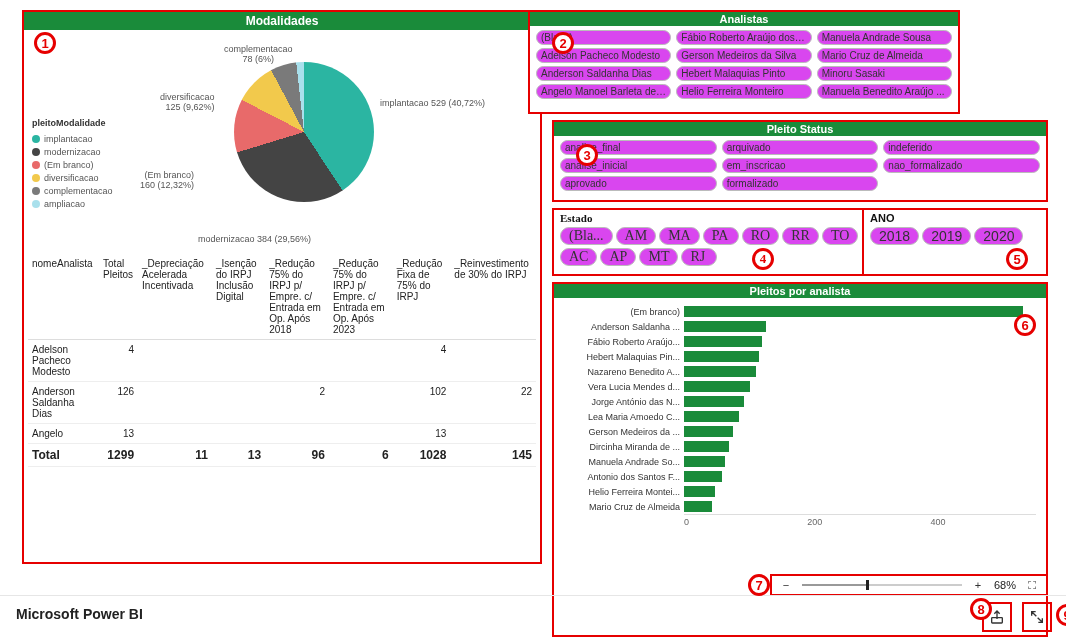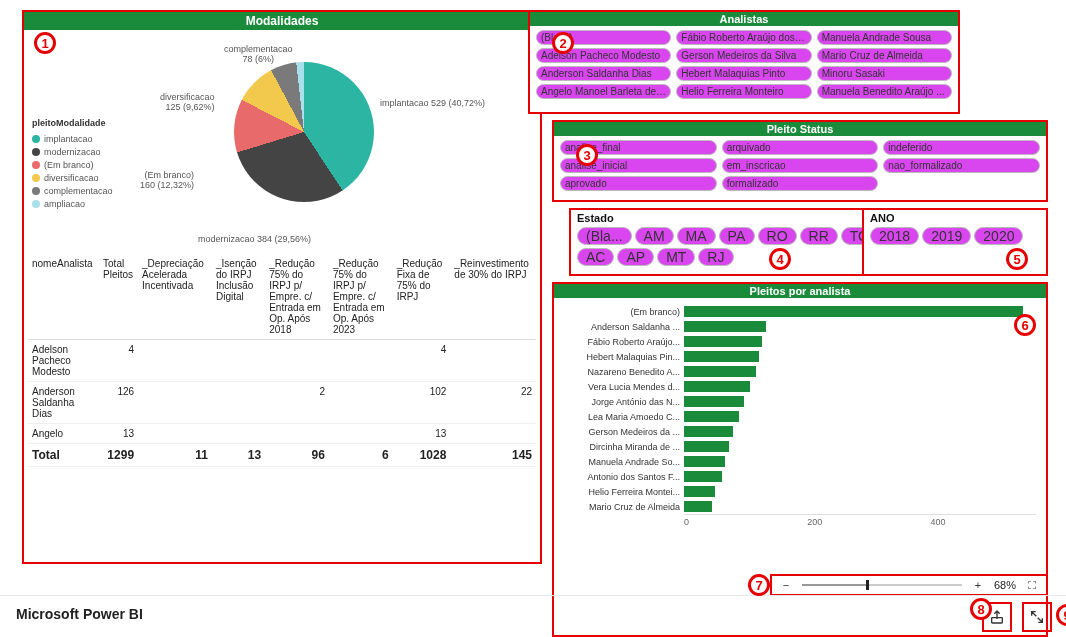--- a/index.html
+++ b/index.html
@@ -36,21 +36,21 @@
   .tbl td:first-child { text-align: left; }
   .tbl .total-row td { font-weight: 700; font-size: 12px; }
 
   
   #p2 { left: 528px; top: 10px; width: 432px; height: 104px; }
   #p3 { left: 552px; top: 120px; width: 496px; height: 82px; }
   .slicer-grid { display: grid; grid-template-columns: repeat(3, 1fr); gap: 3px 5px; padding: 4px 6px; }
   .chip { border: 1px solid #bbb; border-radius: 10px; font-size: 10px; text-align: left; padding: 1px 4px; white-space: nowrap; overflow: hidden; text-overflow: ellipsis; background: #d946ef; color: #333; cursor: pointer; }
 
   
-  #p4 { left: 569px; top: 208px; width: 352px; height: 68px; }
+  #p4 { left: 552px; top: 208px; width: 352px; height: 68px; font-family: Liberation Serif, serif; }
   #p5 { left: 862px; top: 208px; width: 186px; height: 68px; }
   .mini-title { font-weight: 700; font-size: 11px; padding: 2px 6px 0 6px; color: #111; }
   .chip-row { display: flex; flex-wrap: wrap; gap: 3px; padding: 3px 6px; }
   .chip.sm { border-radius: 9px; font-size: 14px; padding: 0 8px; min-width: 36px; }
 
   
   #p6 { left: 552px; top: 282px; width: 496px; height: 355px; }
   .barchart { padding: 6px 10px 2px 10px; height: 236px; position: relative; }
   .bar-row { display: flex; align-items: center; height: 15px; gap: 4px; }
   .bar-label { width: 116px; text-align: right; font-size: 9px; color: #333; white-space: nowrap; overflow: hidden; text-overflow: ellipsis; }

